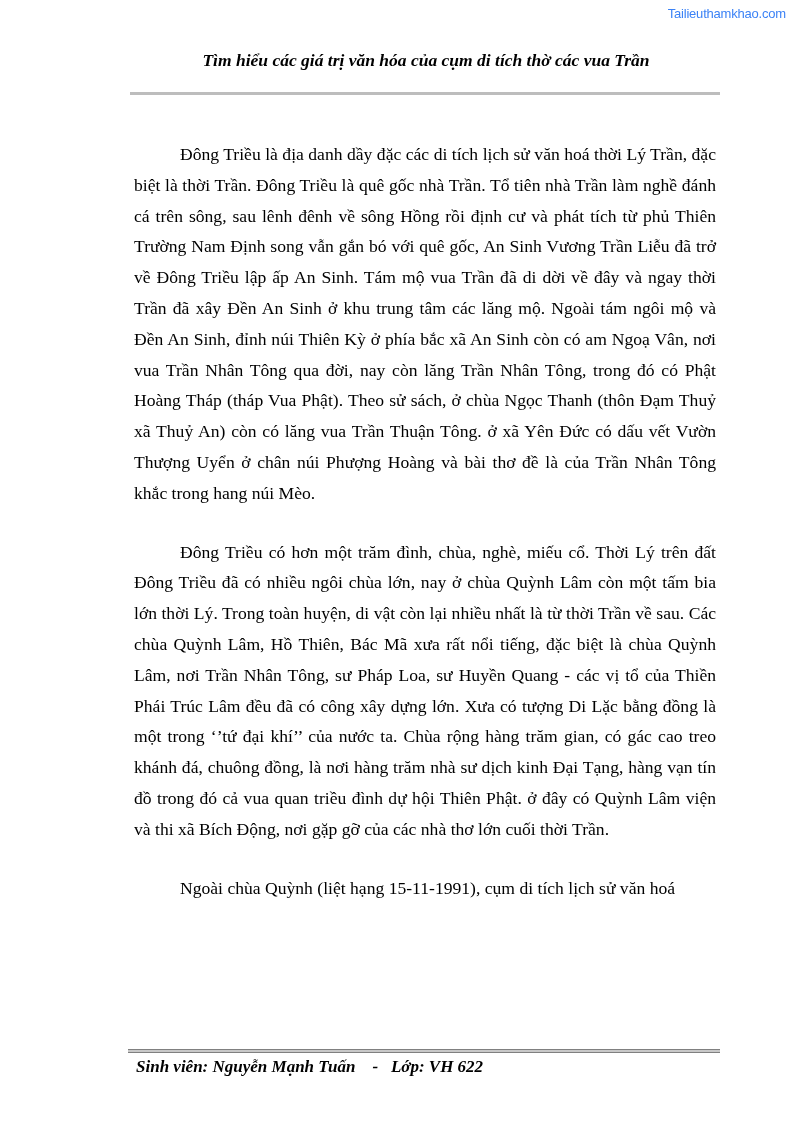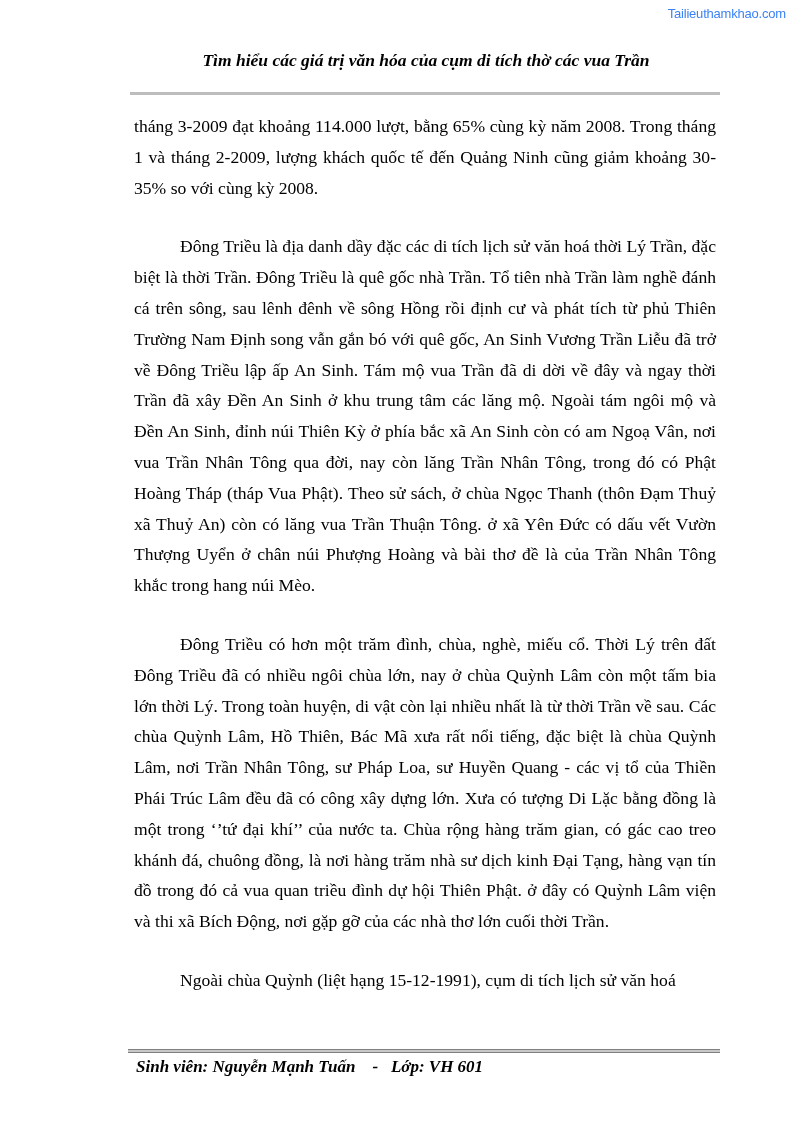--- a/index.html
+++ b/index.html
@@ -22,20 +22,19 @@
 <body>
 
 <div class="watermark">Tailieuthamkhao.com</div>
 
 <div class="header">
   <div>Tìm hiểu các giá trị văn hóa của cụm di tích thờ các vua Trần</div>
 </div>
 <div class="header-rule"></div>
 
 <div class="body-text">
-  <p>tháng 3-2009 đạt khoảng 114.000 lượt, bằng 65% cùng kỳ năm 2008. Trong tháng 1 và tháng 2-2009, lượng khách quốc tế đến Quảng Ninh cũng giảm khoảng 30-35% so với cùng kỳ 2008.</p>
   <p class="indent">Đông Triều là địa danh dầy đặc các di tích lịch sử văn hoá thời Lý Trần, đặc biệt là thời Trần. Đông Triều là quê gốc nhà Trần. Tổ tiên nhà Trần làm nghề đánh cá trên sông, sau lênh đênh về sông Hồng rồi định cư và phát tích từ phủ Thiên Trường Nam Định song vẫn gắn bó với quê gốc, An Sinh Vương Trần Liễu đã trở về Đông Triều lập ấp An Sinh. Tám mộ vua Trần đã di dời về đây và ngay thời Trần đã xây Đền An Sinh ở khu trung tâm các lăng mộ. Ngoài tám ngôi mộ và Đền An Sinh, đỉnh núi Thiên Kỳ ở phía bắc xã An Sinh còn có am Ngoạ Vân, nơi vua Trần Nhân Tông qua đời, nay còn lăng Trần Nhân Tông, trong đó có Phật Hoàng Tháp (tháp Vua Phật). Theo sử sách, ở chùa Ngọc Thanh (thôn Đạm Thuỷ xã Thuỷ An) còn có lăng vua Trần Thuận Tông. ở xã Yên Đức có dấu vết Vườn Thượng Uyển ở chân núi Phượng Hoàng và bài thơ đề là của Trần Nhân Tông khắc trong hang núi Mèo.</p>
   <p class="indent">Đông Triều có hơn một trăm đình, chùa, nghè, miếu cổ. Thời Lý trên đất Đông Triều đã có nhiều ngôi chùa lớn, nay ở chùa Quỳnh Lâm còn một tấm bia lớn thời Lý. Trong toàn huyện, di vật còn lại nhiều nhất là từ thời Trần về sau. Các chùa Quỳnh Lâm, Hồ Thiên, Bác Mã xưa rất nổi tiếng, đặc biệt là chùa Quỳnh Lâm, nơi Trần Nhân Tông, sư Pháp Loa, sư Huyền Quang - các vị tổ của Thiền Phái Trúc Lâm đều đã có công xây dựng lớn. Xưa có tượng Di Lặc bằng đồng là một trong ‘’tứ đại khí’’ của nước ta. Chùa rộng hàng trăm gian, có gác cao treo khánh đá, chuông đồng, là nơi hàng trăm nhà sư dịch kinh Đại Tạng, hàng vạn tín đồ trong đó cả vua quan triều đình dự hội Thiên Phật. ở đây có Quỳnh Lâm viện và thi xã Bích Động, nơi gặp gỡ của các nhà thơ lớn cuối thời Trần.</p>
-  <p class="indent">Ngoài chùa Quỳnh (liệt hạng 15-12-1991), cụm di tích lịch sử văn hoá</p>
+  <p class="indent">Ngoài chùa Quỳnh (liệt hạng 15-11-1991), cụm di tích lịch sử văn hoá</p>
 </div>
 
 <div class="footer-rule"></div>
-<div class="footer">Sinh viên: Nguyễn Mạnh Tuấn    -   Lớp: VH 601</div>
+<div class="footer">Sinh viên: Nguyễn Mạnh Tuấn    -   Lớp: VH 622</div>
 
 </body></html>

